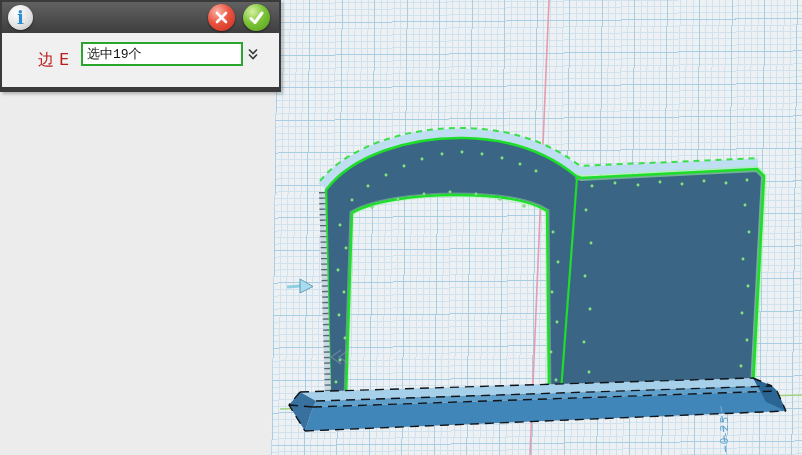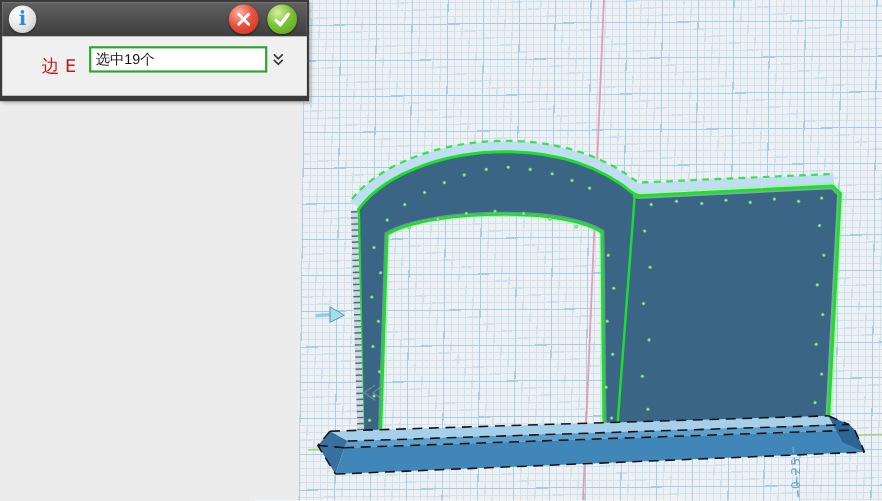--- a/index.html
+++ b/index.html
@@ -50,21 +50,21 @@
   .tb-buttons{margin-left:auto;display:flex;gap:8px;margin-right:9px;}
   .round-btn{width:27px;height:27px;border-radius:50%;display:flex;align-items:center;justify-content:center;cursor:pointer;box-shadow:0 1px 2px rgba(0,0,0,.55);}
   .round-btn svg{display:block;}
   .btn-cancel{background:radial-gradient(circle at 35% 28%, #fbb3a6 0%, #ea5340 45%, #c62f1d 100%);}
   .btn-ok{background:radial-gradient(circle at 35% 28%, #d6f0a2 0%, #7cc437 45%, #539e1b 100%);}
   .dlg-body{position:relative;height:54px;}
   .field-label{position:absolute;left:14px;top:17px;font-size:16px;color:#b91c1c;margin-left:22px;}
   .field{
     position:absolute;left:79px;top:9px;width:150px;height:18px;
     border:2px solid var(--input-border);background:#fff;
-    font-family:Liberation Sans, sans-serif;
+    font-family:Liberation Mono, monospace;
     font-size:13px;color:#111;padding:1px 4px;outline:none;
   }
   .chev{position:absolute;left:243px;top:13px;width:16px;height:16px;cursor:pointer;}
 
   
   .vdot{fill:var(--dot-green);stroke:#46b24c;stroke-width:.4;}
 </style>
 </head>
 <body>
 

